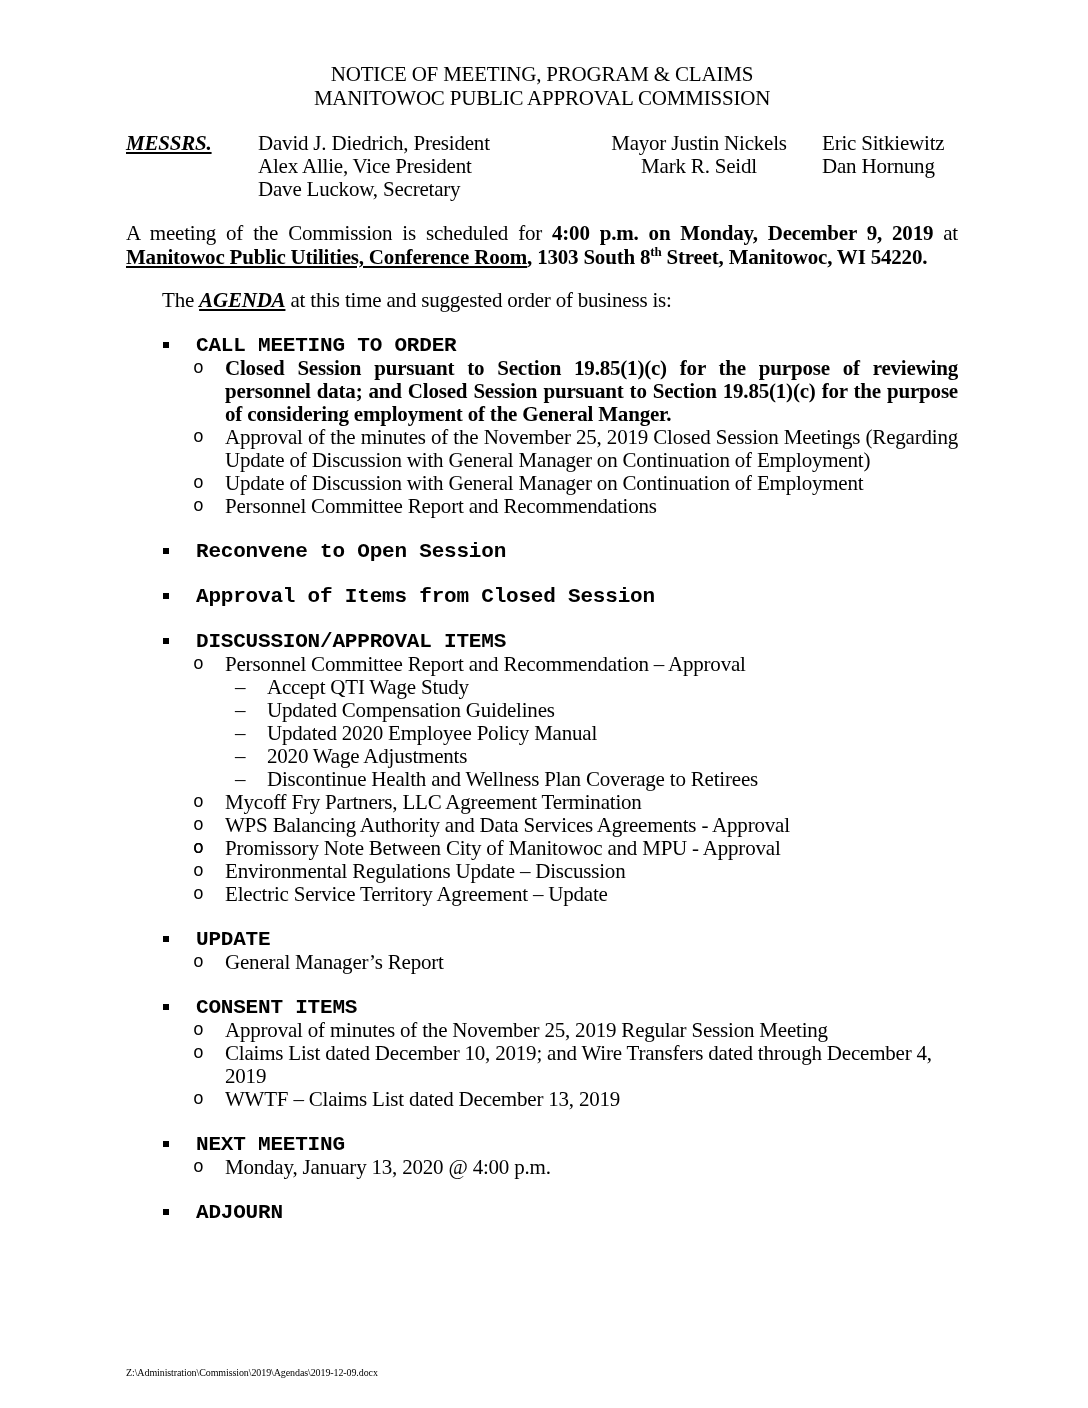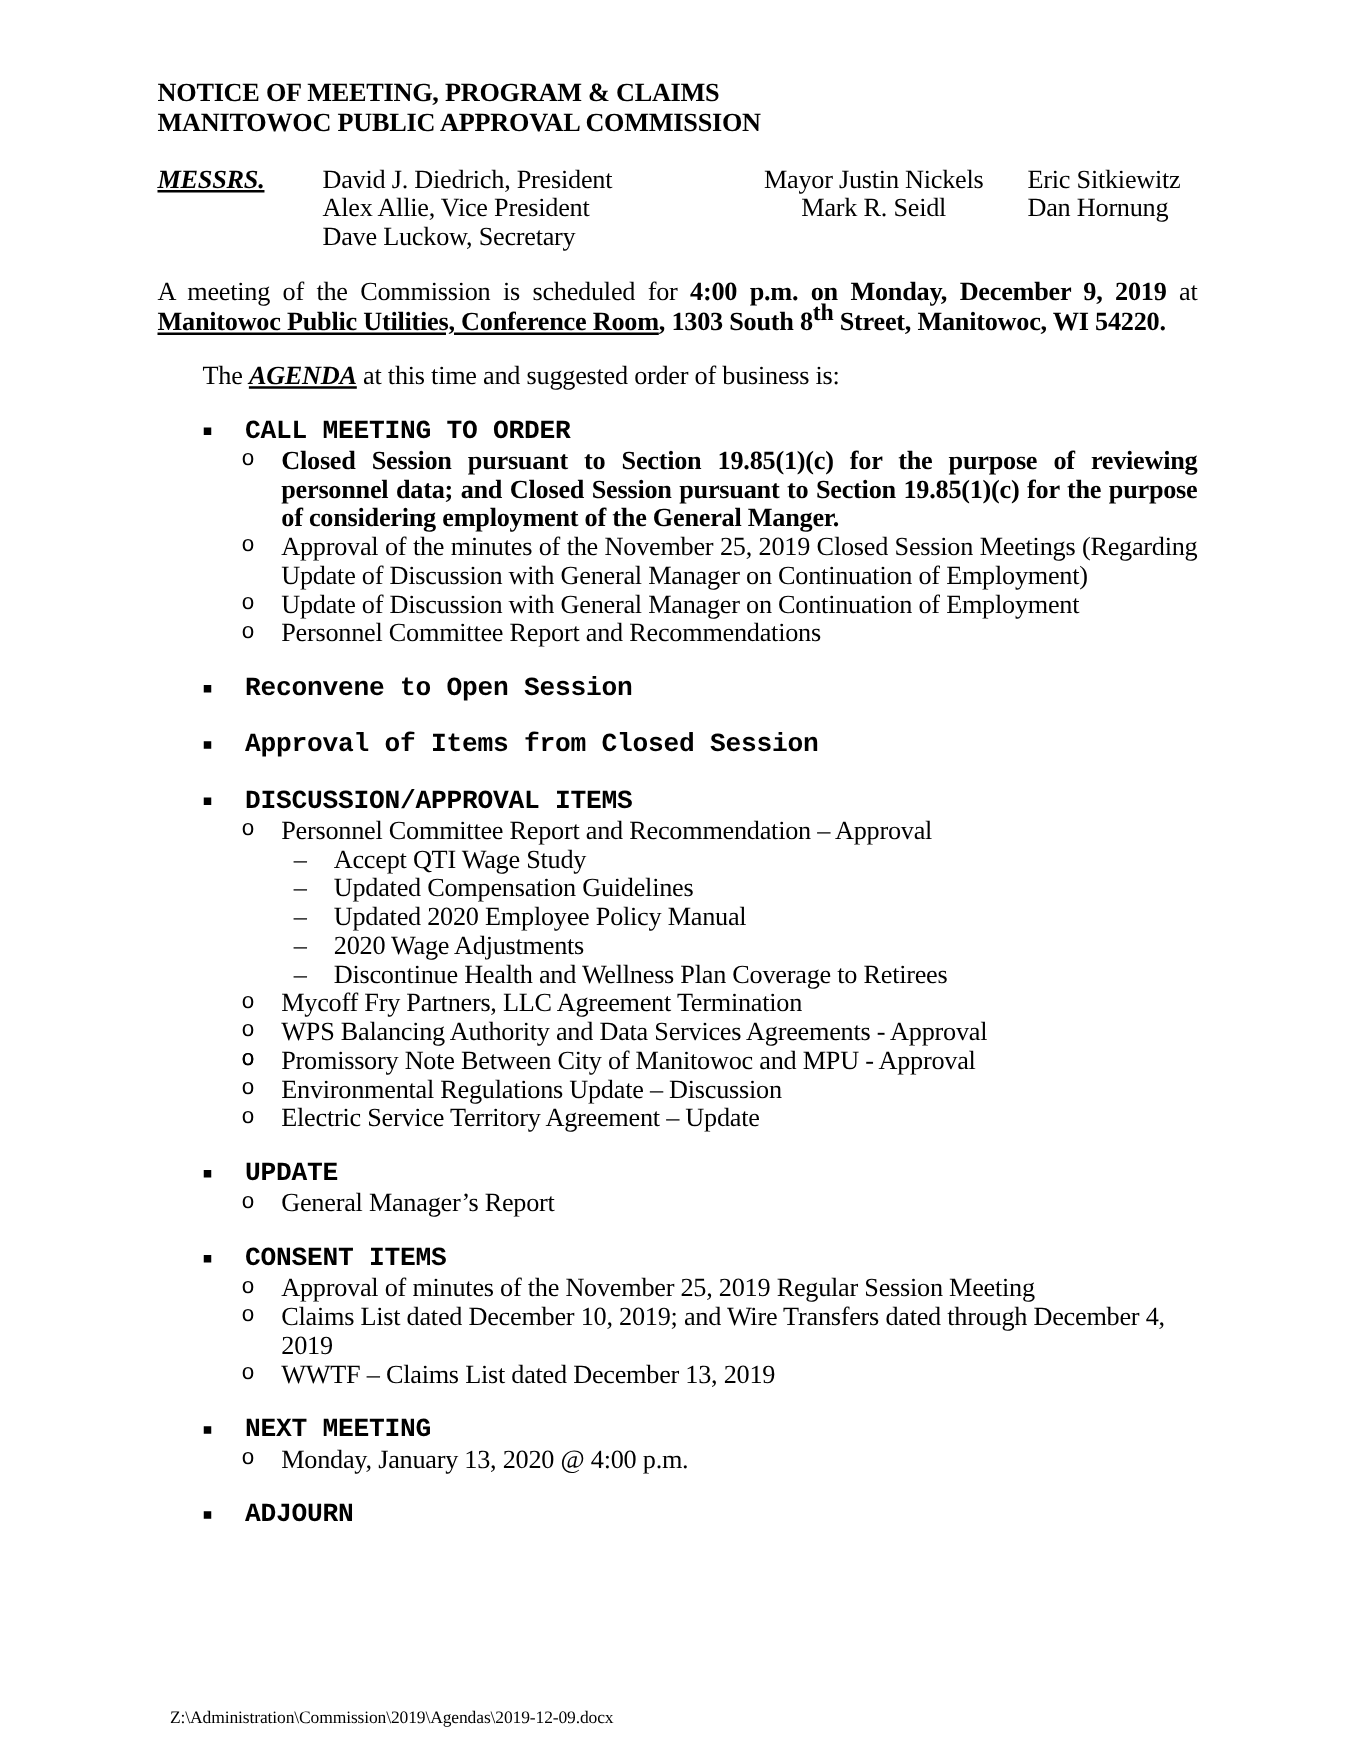--- a/index.html
+++ b/index.html
@@ -10,44 +10,44 @@
     margin: 0 auto;
     background: #ffffff;
     color: #000000;
     font-family: "Liberation Serif", "DejaVu Serif", serif;
     font-size: 21px;
     letter-spacing: -0.2px;
     box-sizing: border-box;
     padding: 62px 130px 0 126px;
     overflow: hidden;
   }
-  .doc-title { font-weight: bold; line-height: 24px; }
+  .doc-title { text-align: center; font-weight: normal; line-height: 24px; }
   .attendees { display: flex; margin-top: 22px; line-height: 23px; }
   .attendees .msr-label { width: 132px; font-style: italic; text-decoration: underline; font-weight: bold; }
   .attendees .col-1 { width: 318px; }
   .attendees .col-2 { width: 246px; text-align: center; }
   .attendees .col-3 { flex: 1; }
   .intro { margin-top: 20px; line-height: 24px; text-align: justify; }
   .agenda-intro { margin-top: 19px; line-height: 24px; margin-left: 36px; }
   .agenda-intro .agenda-word { font-weight: bold; font-style: italic; text-decoration: underline; }
   .u { text-decoration: underline; }
-  sup { font-size: 19px; line-height: 0; }
+  sup { font-size: 13px; line-height: 0; }
   .section { margin-top: 22px; }
   .heading { position: relative; padding-left: 70px; font-weight: bold; line-height: 23px; font-family: Liberation Mono, monospace; }
   .sqmark { position: absolute; left: 37px; top: 8px; width: 6px; height: 6px; background: #000; }
   .item { position: relative; line-height: 23px; }
   .item .mk { position: absolute; font-weight: normal; }
   .item.lv2 { padding-left: 99px; }
   .item.lv2 .mk { left: 67px; font-family: "Liberation Mono", monospace; font-size: 18px; }
   .item.lv3 { padding-left: 141px; }
   .item.lv3 .mk { left: 109px; }
   .item.bold { font-weight: bold; }
   .item.justify { text-align: justify; }
   .section.gap .item:first-of-type { margin-top: 23px; }
-  .footer { position: absolute; left: 136px; top: 1367px; font-size: 14px; letter-spacing: -0.1px; }
+  .footer { position: absolute; left: 126px; top: 1367px; font-size: 10px; letter-spacing: -0.1px; }
 </style>
 </head>
 <body>
 
 <div class="page">
 
   <div class="doc-title">
     <div>NOTICE OF MEETING, PROGRAM &amp; CLAIMS</div>
     <div>MANITOWOC PUBLIC APPROVAL COMMISSION</div>
   </div>

